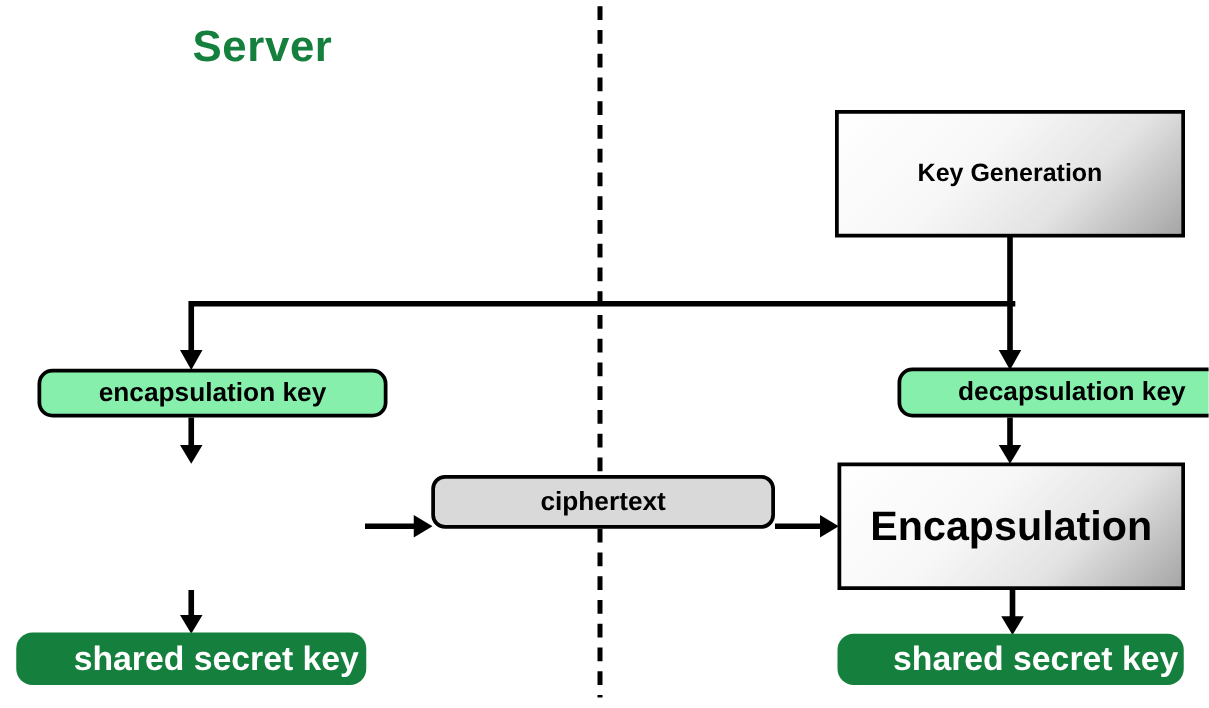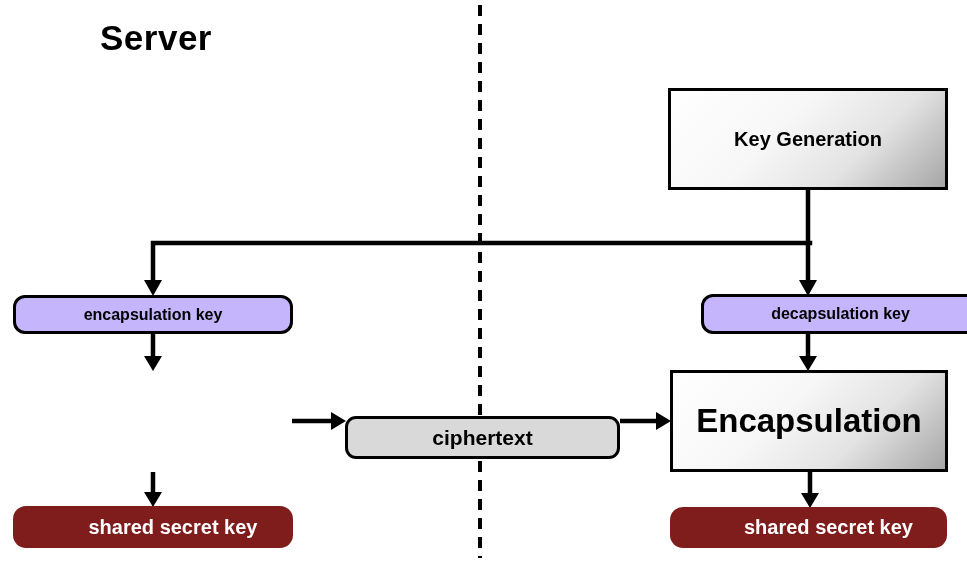--- a/index.html
+++ b/index.html
@@ -18,24 +18,24 @@
   .connectors {
     position: absolute;
     left: 0; top: 0;
     width: 967px; height: 566px;
     z-index: 1;
   }
   .title {
     position: absolute;
     z-index: 2;
     width: 220px;
-    text-align: center;
+    text-align: right;
     font-size: 35px;
     font-weight: bold;
-    color: #000000;
+    color: #15803d;
     letter-spacing: 0.5px;
   }
   .title.server { left: 46px; top: 18px; }
   .title.client { left: 697px; top: 18px; }
   .box {
     position: absolute;
     z-index: 2;
     box-sizing: border-box;
     display: flex;
     align-items: center;
@@ -48,37 +48,38 @@
     border: 3px solid #000000;
     background: linear-gradient(135deg, #ffffff 0%, #f7f7f7 40%, #e3e3e3 68%, #a6a6a6 100%);
     font-size: 33px;
   }
   .keygen   { left: 668px; top:  88px; width: 280px; height: 102px; font-size: 20px; }
   .encaps   { left:  17px; top: 370px; width: 275px; height: 102px; }
   .decaps   { left: 670px; top: 370px; width: 278px; height: 102px; }
   .keypill {
     border: 3px solid #000000;
     border-radius: 12px;
-    background: #c4b5fd;
-    font-size: 16px;
+    background: #86efac;
+    font-size: 21px;
+    margin-left: 17px;
   }
   .ekey { left:  13px; top: 295px; width: 280px; height: 39px; }
   .dkey { left: 701px; top: 294px; width: 279px; height: 40px; }
   .cipher {
-    left: 345px; top: 416px; width: 275px; height: 43px;
+    left: 345px; top: 380px; width: 275px; height: 43px;
     border: 3px solid #000000;
     border-radius: 11px;
     background: #d9d9d9;
     font-size: 21px;
   }
   .ssk {
-    background: #7f1d1d;
+    background: #15803d;
     color: #ffffff;
     border-radius: 13px;
-    font-size: 20px;
+    font-size: 27px;
     padding-left: 40px;
   }
   .ssk.left  { left:  13px; top: 506px; width: 280px; height: 42px; }
   .ssk.right { left: 670px; top: 507px; width: 277px; height: 41px; }
 </style>
 </head>
 <body>
 
 <div class="canvas">
 

